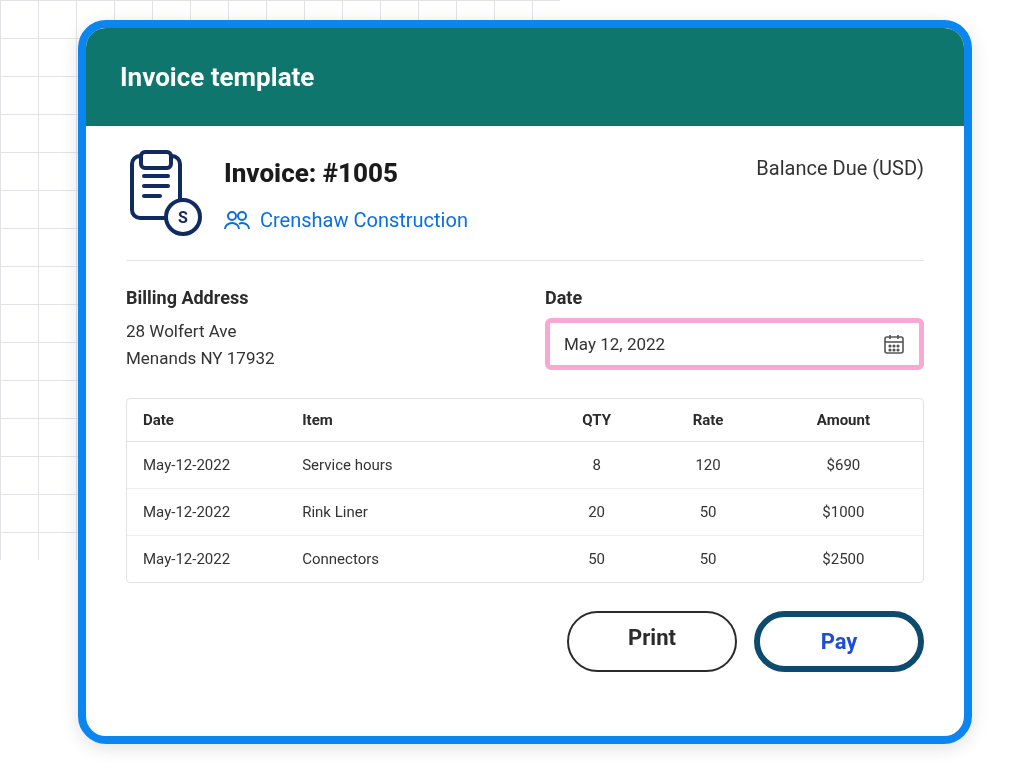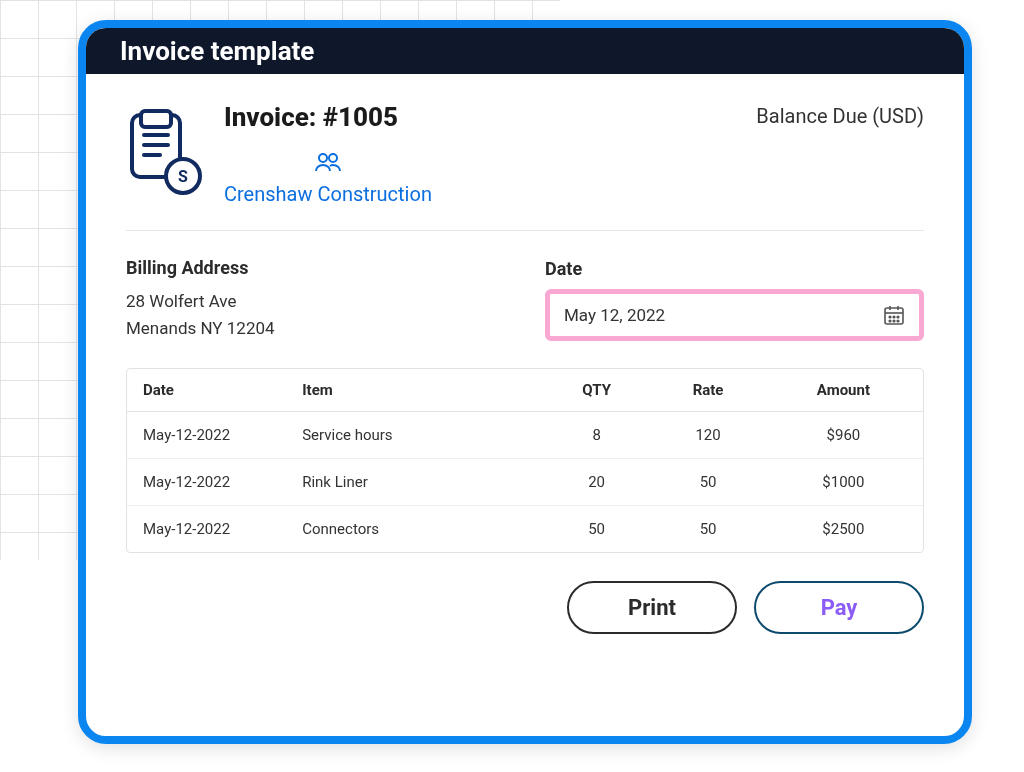--- a/index.html
+++ b/index.html
@@ -38,23 +38,23 @@
     border: 8px solid #0b86f0;
     border-radius: 28px;
     background: #fff;
     box-shadow: 0 4px 18px rgba(0,0,0,0.12);
     overflow: hidden;
     z-index: 1;
     display: flex;
     flex-direction: column;
   }
   .card-header {
-    background: #0f172a;
+    background: #0f766e;
     color: #fff;
-    padding: 8px 34px;
+    padding: 34px 34px;
     font-size: 26px;
     font-weight: 700;
   }
   .card-body {
     padding: 28px 40px 26px 40px;
     flex: 1;
     display: flex;
     flex-direction: column;
   }
   .top-row {
@@ -134,39 +134,37 @@
     font-weight: 800;
     color: #1b1b1b;
     margin-bottom: 20px;
   }
   .customer {
     display: flex;
     align-items: center;
     gap: 10px;
     color: #0b6fe0;
     font-size: 20px;
-    flex-direction: column;
   }
   .people-icon svg { display:block; }
   .top-right { text-align: right; }
   .balance-amount {
     color: #e22e2e;
     font-size: 32px;
     font-weight: 800;
   }
   .balance-label {
     color: #333;
     font-size: 20px;
     margin-top: 2px;
   }
   .info-row {
     display: flex;
     gap: 40px;
     padding-top: 26px;
-    align-items: center;
   }
   .info-col { flex: 1; }
   .info-label {
     font-weight: 700;
     font-size: 18px;
     color: #2b2b2b;
     margin-bottom: 10px;
   }
   .info-text {
     color: #333;
@@ -220,21 +218,21 @@
     min-width: 170px;
     padding: 12px 30px;
     border-radius: 999px;
     font-size: 22px;
     font-weight: 700;
     text-align: center;
     cursor: pointer;
     background: #fff;
   }
   .btn-print { border: 2px solid #2b2b2b; color: #2b2b2b; }
-  .btn-pay { border: 2px solid #0c4a6e; color: #8b5cf6; }
+  .btn-pay { border: 6px solid #0c4a6e; color: #1d4ed8; }
 </style>
 </head>
 <body>
 
 <div class="grid-bg"></div>
 
 <div class="card">
   <div class="card-header">
     <span>Invoice template</span>
   </div>
@@ -271,21 +269,21 @@
       <div class="top-right">
         <div class="balance-label">Balance Due (USD)</div>
       </div>
     </div>
 
     <div class="info-row">
       <div class="info-col">
         <div class="info-label">Billing Address</div>
         <div class="info-text">
           <div>28 Wolfert Ave</div>
-          <div>Menands NY 12204</div>
+          <div>Menands NY 17932</div>
         </div>
       </div>
       <div class="info-col">
         <div class="info-label">Date</div>
         <div class="date-field">
           <span>May 12, 2022</span>
           <span class="cal-icon">
             <svg width="22" height="22" viewBox="0 0 22 22" fill="none" stroke="#555" stroke-width="1.6">
               <rect x="2" y="4" width="18" height="16" rx="2"></rect>
               <line x1="2" y1="9" x2="20" y2="9"></line>
@@ -313,21 +311,21 @@
             <th class="num" style="width:14%">Rate</th>
             <th class="amt" style="width:20%">Amount</th>
           </tr>
         </thead>
         <tbody id="rows">
             <tr>
               <td>May-12-2022</td>
               <td>Service hours</td>
               <td class="num">8</td>
               <td class="num">120</td>
-              <td class="amt">$960</td>
+              <td class="amt">$690</td>
             </tr>
             <tr>
               <td>May-12-2022</td>
               <td>Rink Liner</td>
               <td class="num">20</td>
               <td class="num">50</td>
               <td class="amt">$1000</td>
             </tr>
             <tr>
               <td>May-12-2022</td>

